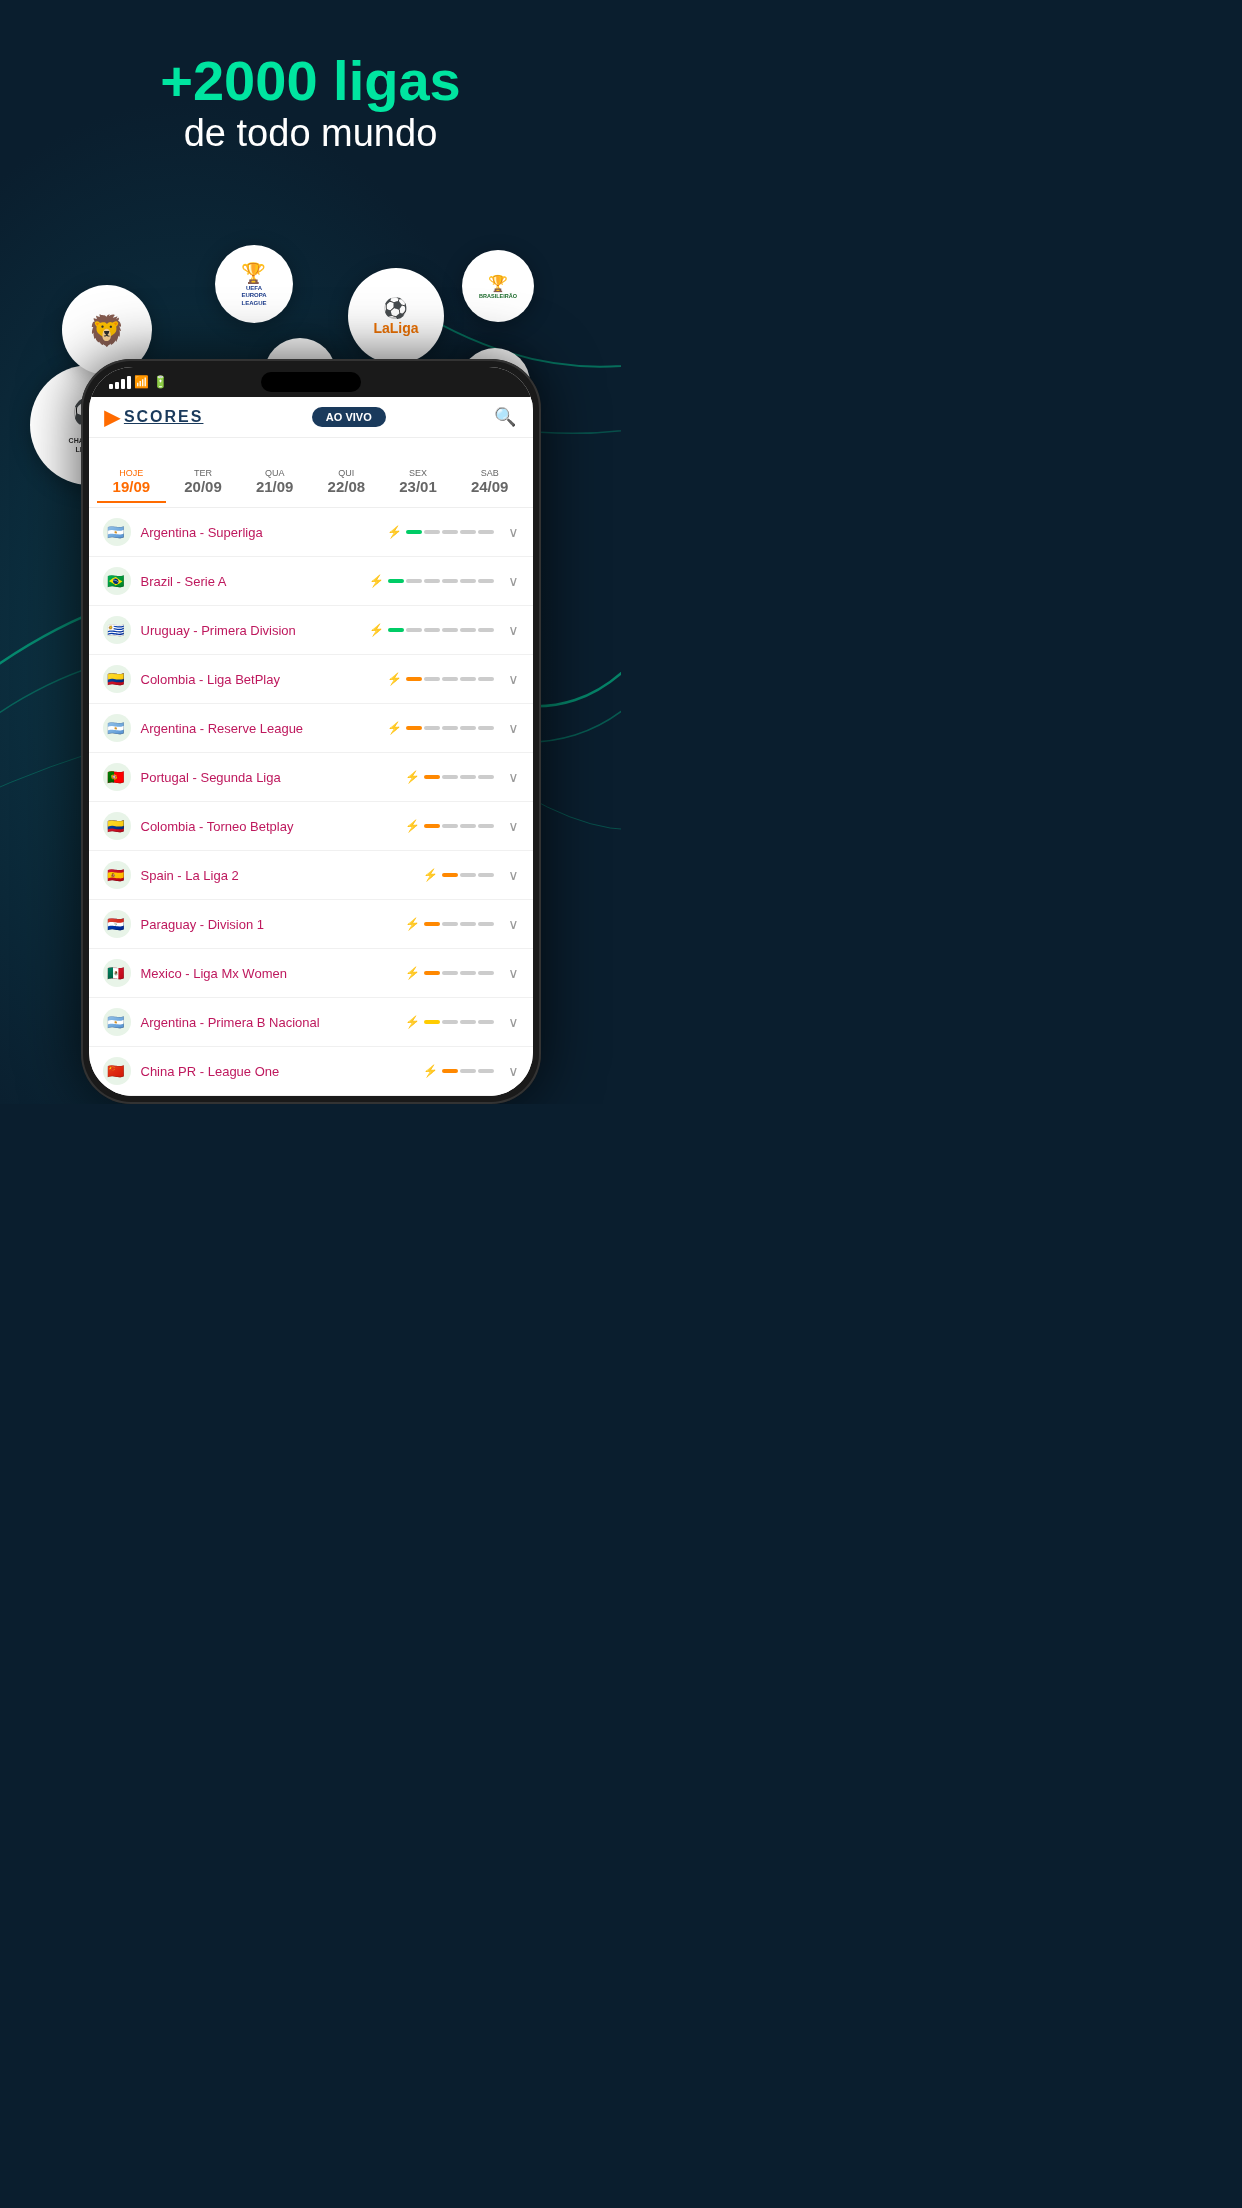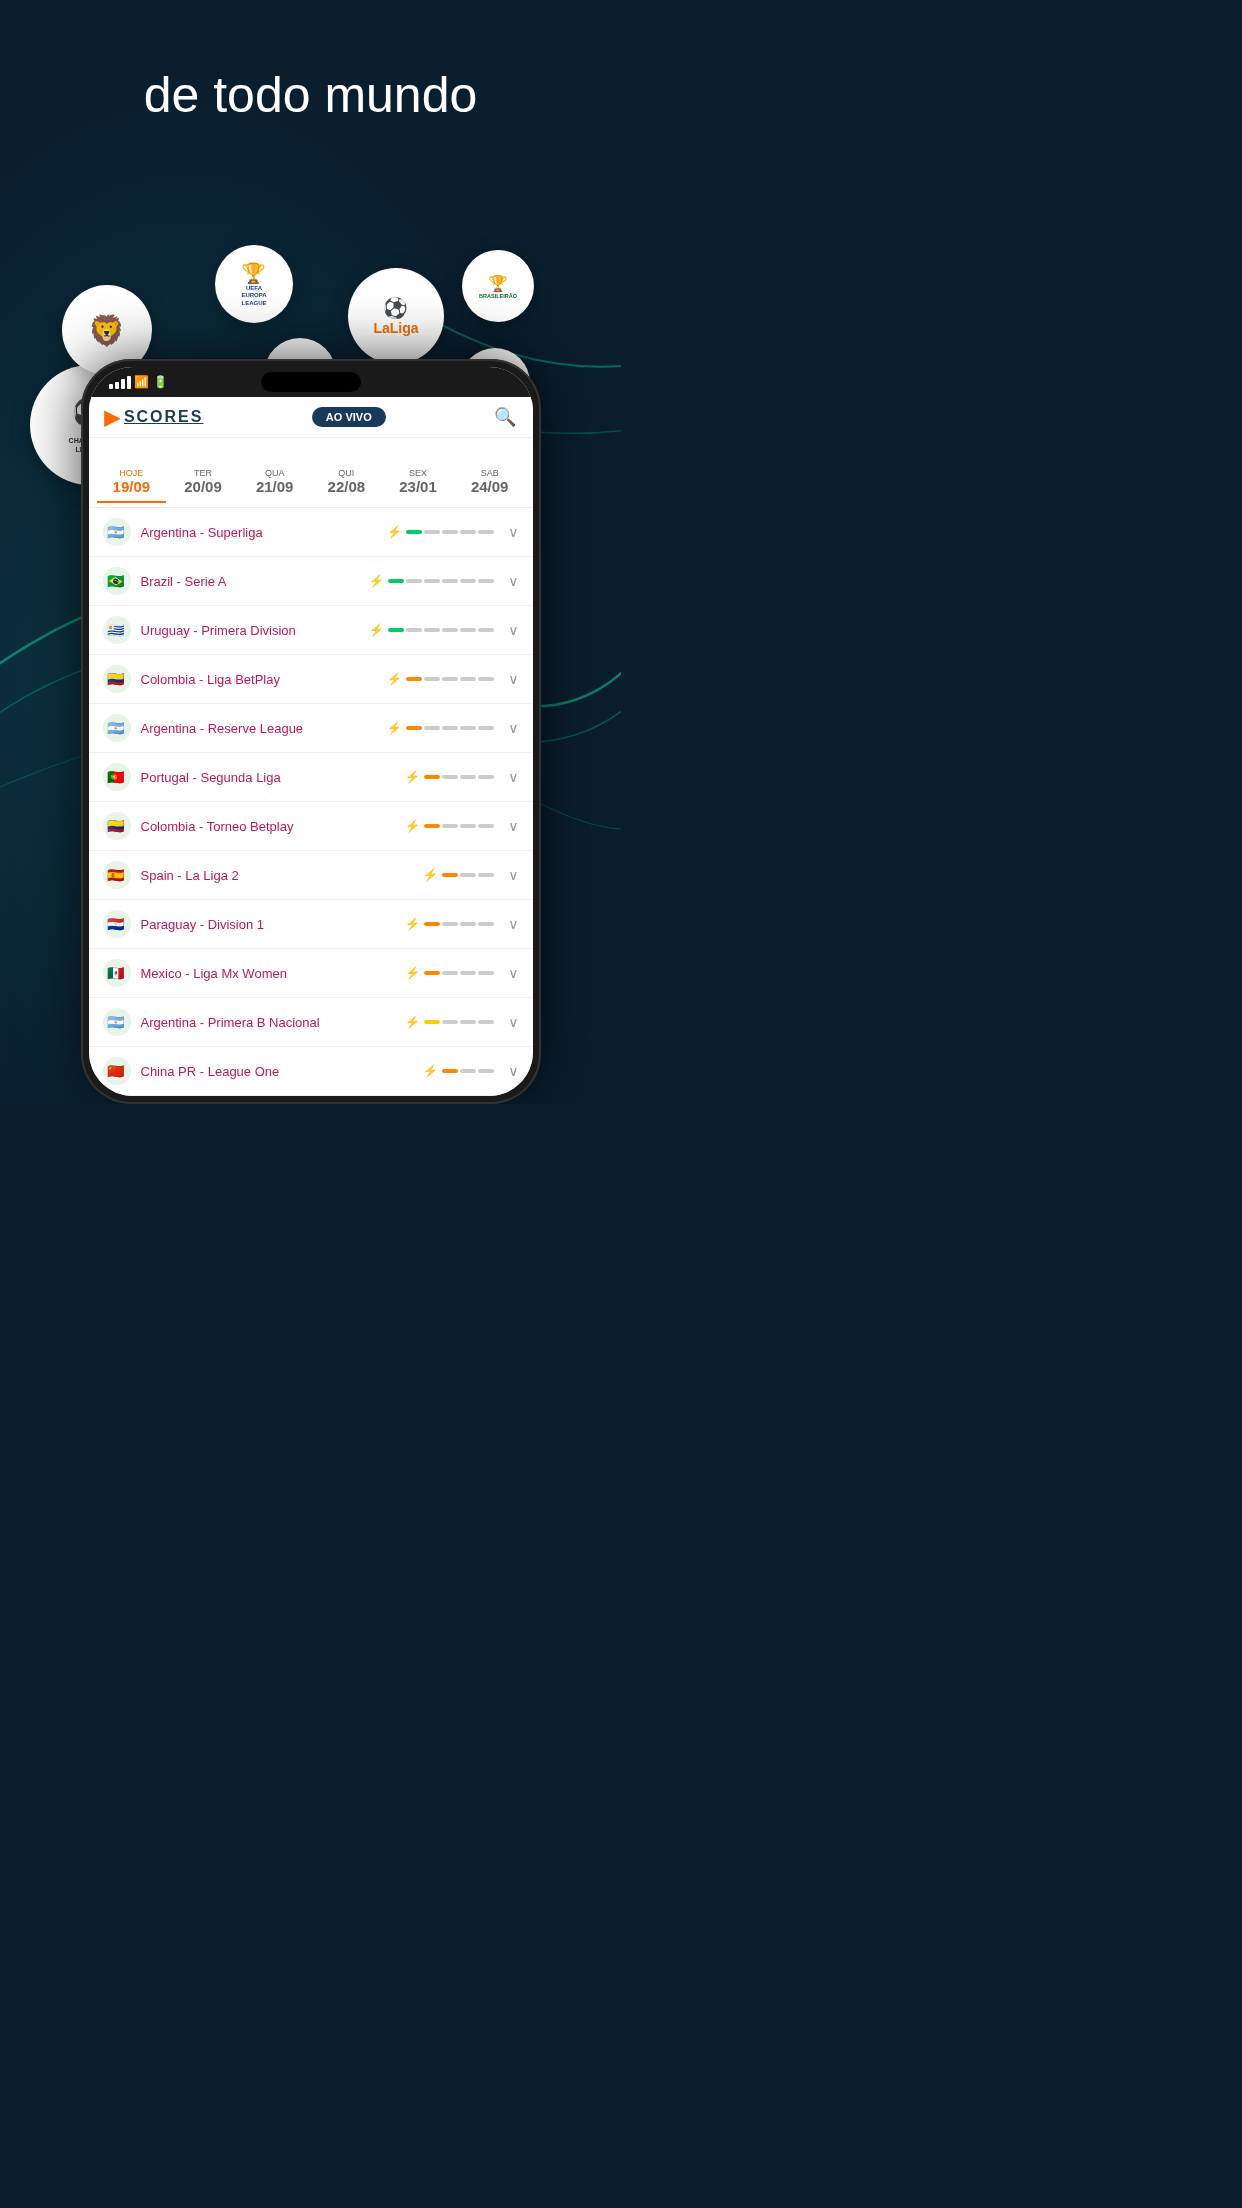--- a/index.html
+++ b/index.html
@@ -35,24 +35,24 @@
       font-size: 56px;
       font-weight: 900;
       line-height: 1.1;
     }
 
     .header-green {
       color: #00e5a0;
     }
 
     .header-sub {
-      font-size: 50px;
+      font-size: 38px;
       font-weight: 400;
       color: #ffffff;
-      margin-top: 16px;
+      margin-top: 0;
     }
 
     
     .bubbles-area {
       position: absolute;
       top: 170px;
       left: 0; right: 0;
       height: 380px;
       z-index: 5;
     }
@@ -303,20 +303,23 @@
 
 <svg class="curve-svg" viewBox="0 0 621 1104" xmlns="http://www.w3.org/2000/svg">
   <path d="M -50 700 Q 200 500 400 650 T 700 550" stroke="#00e5a0" stroke-width="2.5" fill="none" opacity="0.5"></path>
   <path d="M -50 750 Q 150 580 380 700 T 700 600" stroke="#00e5a0" stroke-width="1.5" fill="none" opacity="0.3"></path>
   <path d="M -30 800 Q 300 650 500 780 T 750 700" stroke="#00e5a0" stroke-width="1" fill="none" opacity="0.25"></path>
   <path d="M 400 300 Q 550 400 700 350 T 900 450" stroke="#00e5a0" stroke-width="2" fill="none" opacity="0.4"></path>
   <path d="M 350 380 Q 520 460 680 420 T 850 500" stroke="#00e5a0" stroke-width="1.5" fill="none" opacity="0.25"></path>
 </svg>
 
 <div class="header">
+  <div class="header-main">
+    <span class="header-green">+2000 ligas</span>
+  </div>
   <div class="header-sub">de todo mundo</div>
 </div>
 
 <div class="bubbles-area">
 
   <div class="bubble" style="width:120px;height:120px;left:30px;top:195px;">
     <div class="bubble-content">
       <span style="font-size:28px;">⚽</span>
       <span style="font-size:7px;font-weight:bold;color:#333;text-align:center;line-height:1.2;">UEFA<br>CHAMPIONS<br>LEAGUE</span>
     </div>

